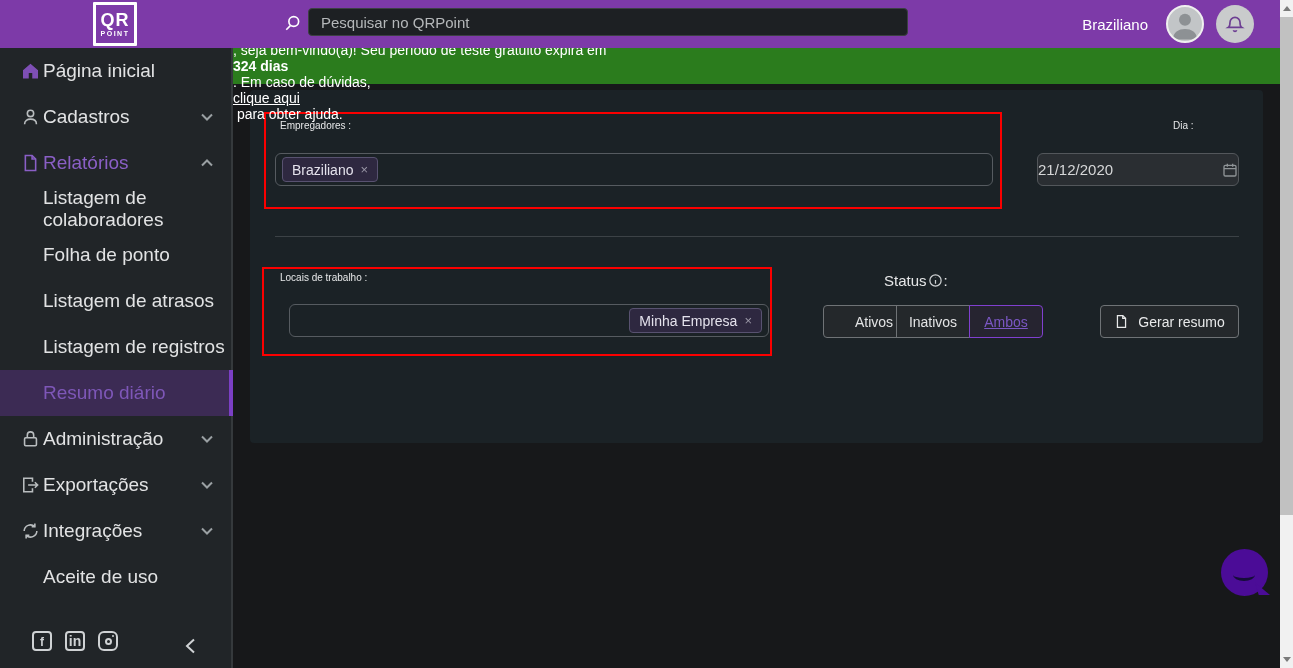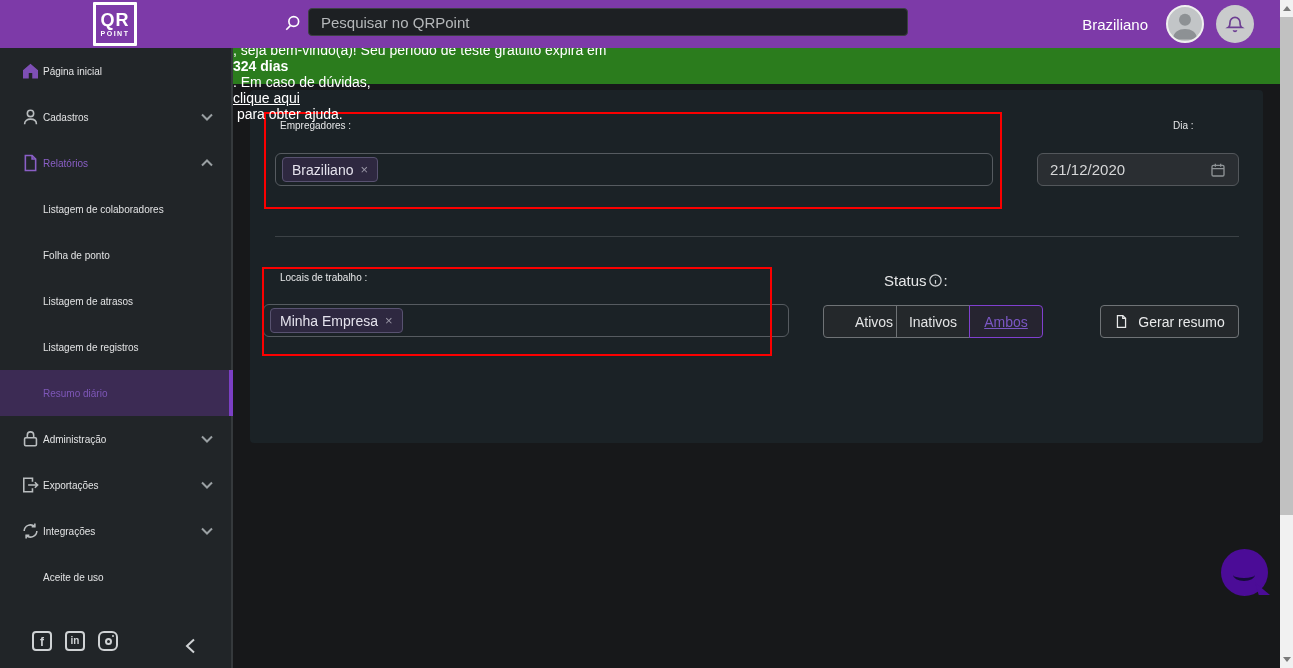--- a/index.html
+++ b/index.html
@@ -48,36 +48,36 @@
     white-space:pre;
     flex-direction:column;
   }
   .banner b { font-weight:bold; }
   .banner .lnk { text-decoration:underline; cursor:pointer; }
   
   .sidebar {
     position:absolute; left:0; top:48px; width:233px; height:620px;
     background:#212528; border-right:2px solid #35393c; z-index:10;
   }
-  .s-item { position:relative; height:46px; display:flex; align-items:center; font-size:10px; color:#e2e3e4; cursor:pointer; }
+  .s-item { position:relative; height:46px; display:flex; align-items:center; font-size:19px; color:#e2e3e4; cursor:pointer; }
   .s-item .s-icon { position:absolute; left:21px; top:50%; transform:translateY(-50%); width:19px; height:19px; }
   .s-item .s-label { margin-left:43px; }
   .s-item .chev { position:absolute; right:18px; top:50%; transform:translateY(-50%); }
   .s-item .chev.up { transform:translateY(-50%) rotate(180deg); }
   .s-item.hl .s-label { color:#8a5fc6; }
   .s-item.active { background:#3c2b54; }
   .s-item.active .s-label { color:#7e57b8; }
   .s-item.active::after { content:""; position:absolute; right:-2px; top:0; bottom:0; width:4px; background:#7b3fc4; }
   .s-footer { position:absolute; left:0; bottom:0; width:100%; height:54px; display:flex; align-items:center; }
   .icon-box {
     width:20px; height:20px; border:2px solid #cfd2d4; border-radius:4px;
     display:flex; align-items:flex-end; justify-content:center;
     font-size:12px; font-weight:bold; color:#cfd2d4; margin-left:13px; cursor:pointer; line-height:14px;
   }
-  .icon-box.li { align-items:center; font-size:10px; }
+  .icon-box.li { align-items:center; font-size:14px; }
   .ig-outer { position:relative; width:20px; height:20px; border:2px solid #cfd2d4; border-radius:6px; margin-left:13px; cursor:pointer; display:flex; align-items:center; justify-content:center; }
   .ig-circle { width:7px; height:7px; border:2px solid #cfd2d4; border-radius:50%; }
   .ig-dot { position:absolute; top:2px; right:2px; width:2px; height:2px; background:#cfd2d4; border-radius:50%; }
   .collapse-btn { position:absolute; right:35px; bottom:14px; cursor:pointer; }
   .s-footer .soc-wrap { display:flex; margin-left:19px; }
   
   .card {
     position:absolute; left:250px; top:90px; width:1013px; height:353px;
     background:#1b2226; border-radius:4px; z-index:5;
   }
@@ -88,21 +88,21 @@
   }
   .chip {
     display:flex; align-items:center; gap:7px; height:25px; padding:0 9px;
     background:#2e2840; border:1px solid #585270; border-radius:4px;
     font-size:14px; color:#e4e2ec; cursor:default;
   }
   .chip .x { color:#9a97a6; font-size:13px; cursor:pointer; }
   .date-input {
     position:absolute; left:787px; top:63px; width:202px; height:33px;
     background:#2a2e32; border:1px solid #53575b; border-radius:6px;
-    display:flex; align-items:center; justify-content:space-between; padding:0 12px;
+    display:flex; align-items:center; justify-content:space-between; padding:0 0;
     font-size:15px; color:#d6d7d8; cursor:pointer;
   }
   .divider { position:absolute; left:25px; top:146px; width:964px; height:1px; background:#3c4246; }
   .status-wrap { position:absolute; left:634px; top:182px; display:flex; align-items:center; gap:1px; font-size:15px; color:#e6e7e8; }
   .btn-group { position:absolute; left:557px; top:215px; display:flex; }
   .btn-group .gbtn {
     width:74px; height:33px; background:#24282b; border:1px solid #6f7376;
     color:#e3e4e5; font-size:14px; display:flex; align-items:center; justify-content:center;
     cursor:pointer; margin-left:-1px;
   }
@@ -287,21 +287,21 @@
       <span>21/12/2020</span>
       <svg width="16" height="16" viewBox="0 0 24 24" fill="none" stroke="#8f9497" stroke-width="2">
         <rect x="3" y="5" width="18" height="16" rx="2"></rect>
           <path d="M3 10h18M8 2.5V7M16 2.5V7"></path>
       </svg>
     </div>
 
     <div class="divider"></div>
 
     <label class="fld-label" style="left:30px; top:182px;">Locais de trabalho :</label>
-    <div class="tag-input" style="left:13px; top:214px; width:526px;">
+    <div class="tag-input" style="left:39px; top:214px; width:480px;justify-content:flex-end;">
       <span class="chip">
         <span>Minha Empresa</span>
         <span class="x">×</span>
       </span>
     </div>
 
     <div class="status-wrap">
       <span>Status</span>
       <svg width="15" height="15" viewBox="0 0 24 24" fill="none" stroke="#cfd2d4" stroke-width="2">
         <circle cx="12" cy="12" r="9"></circle>

